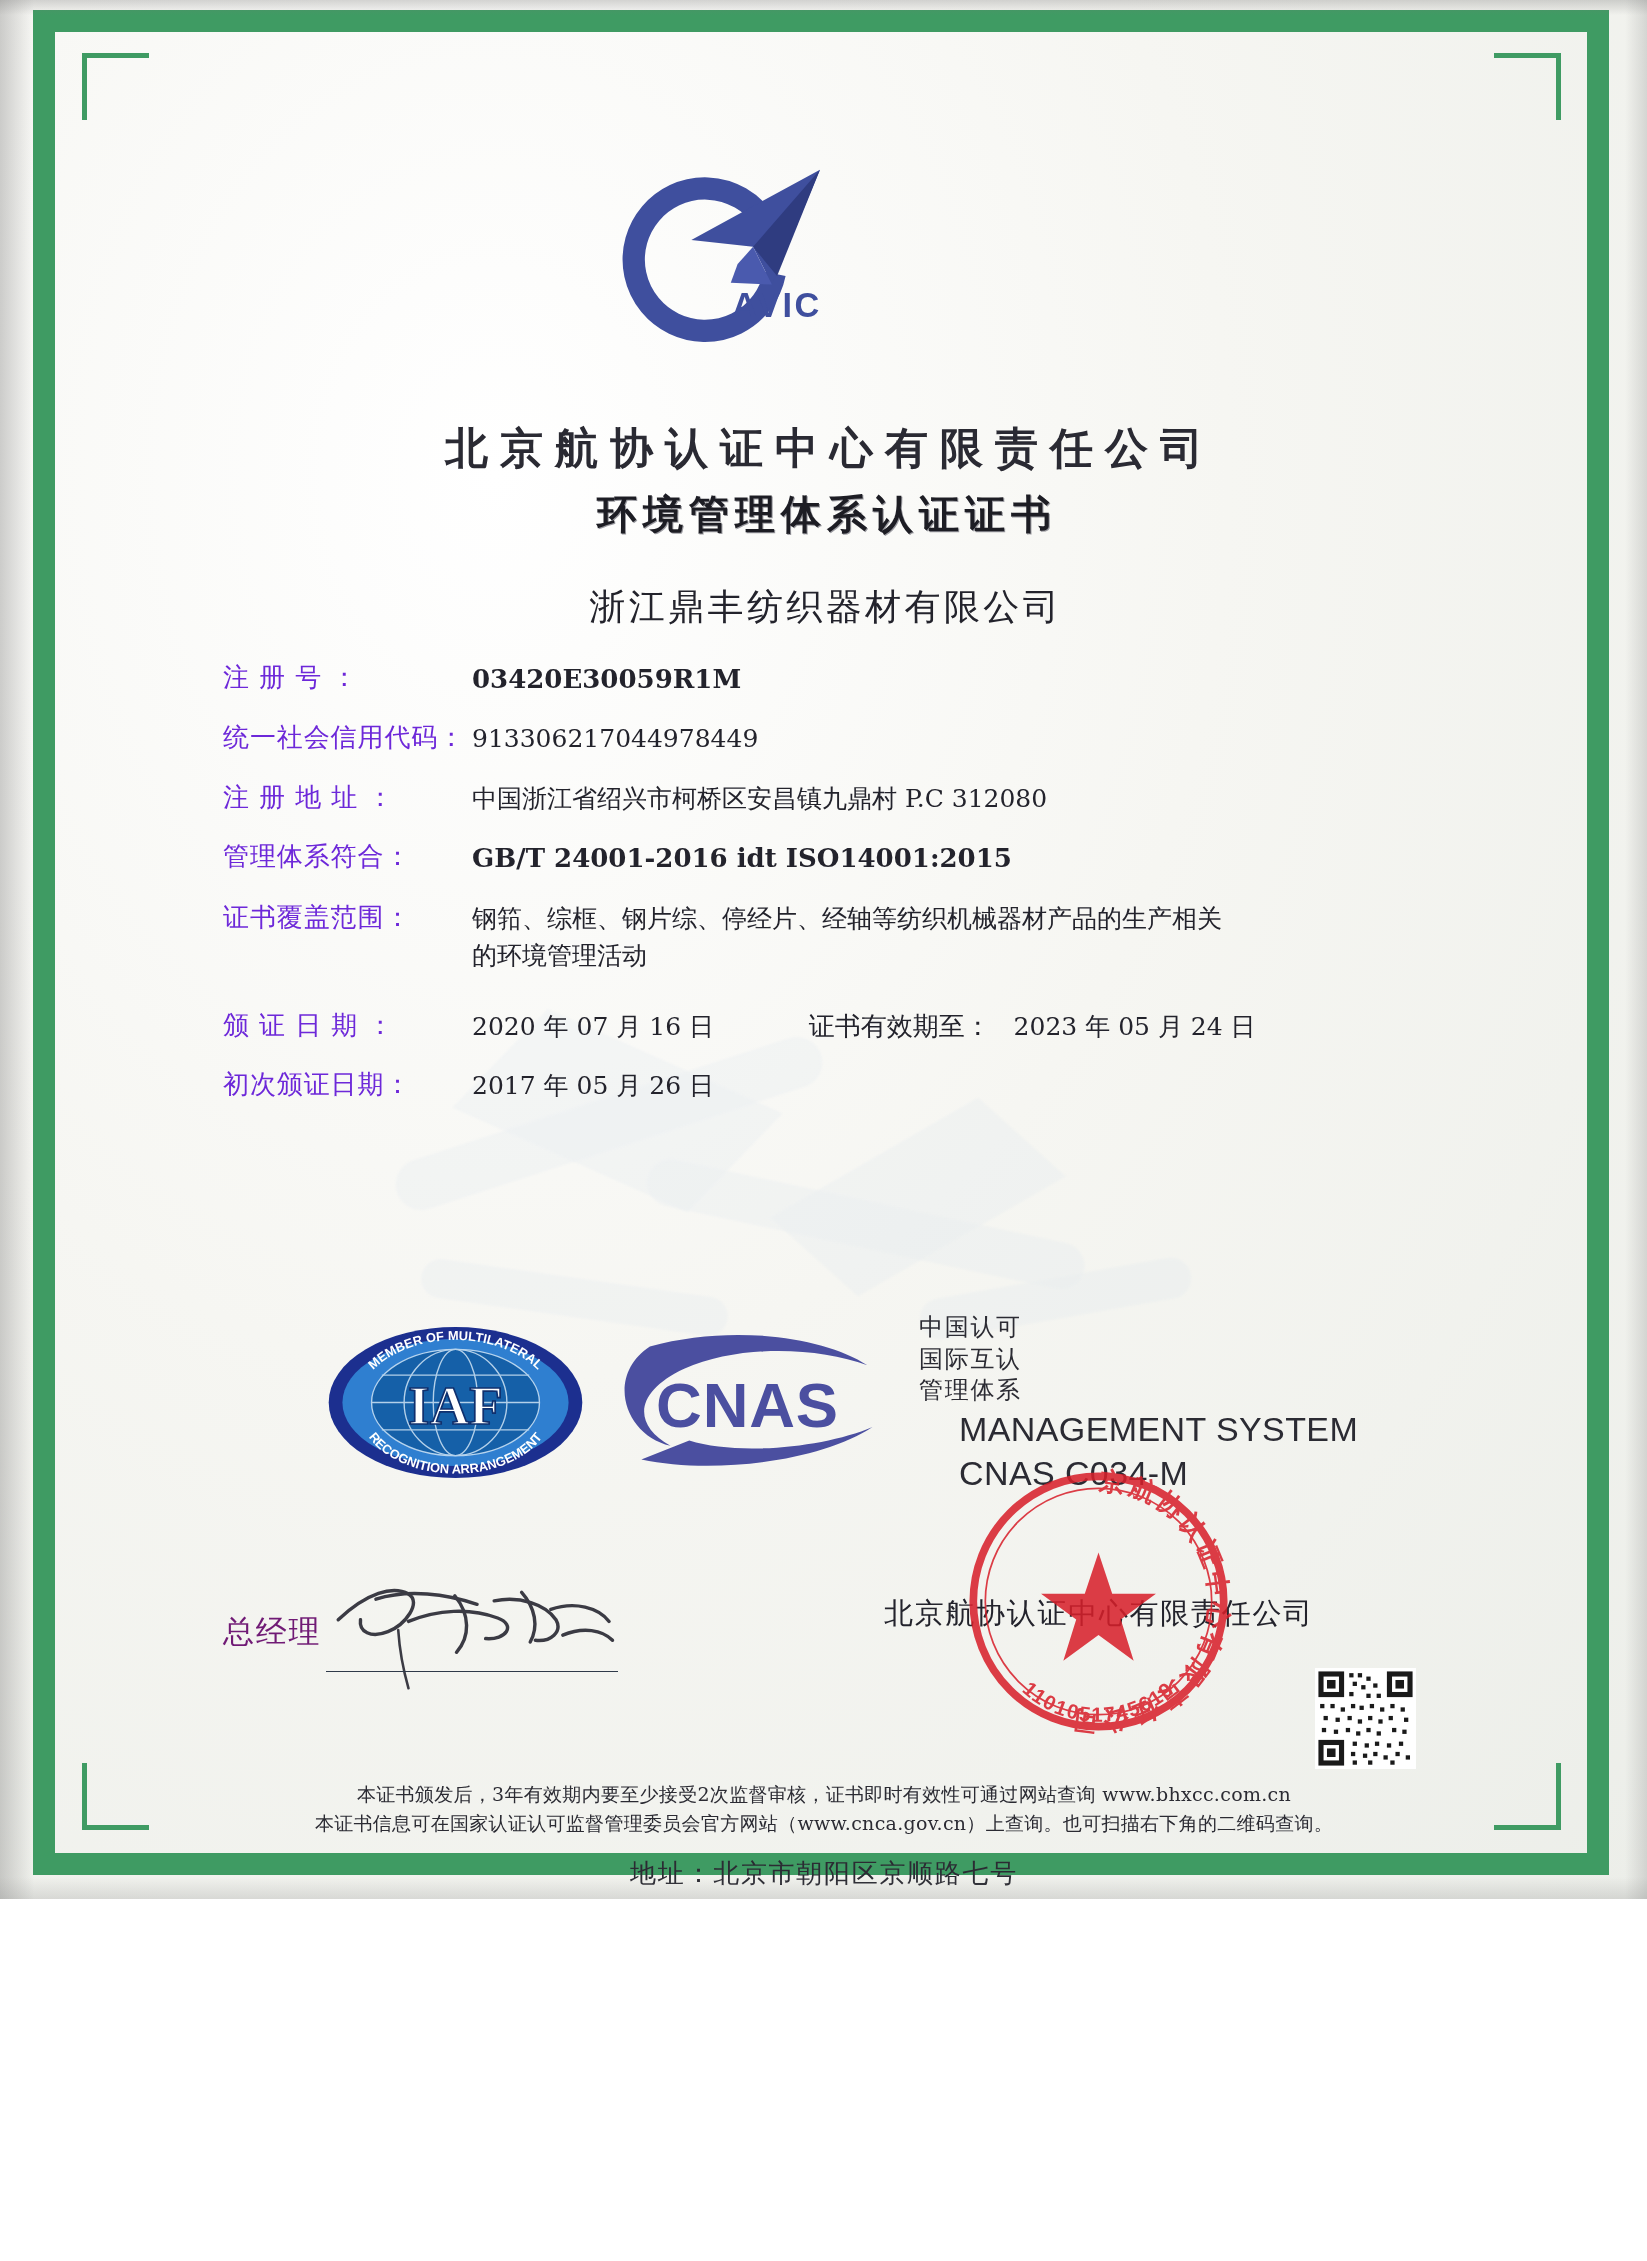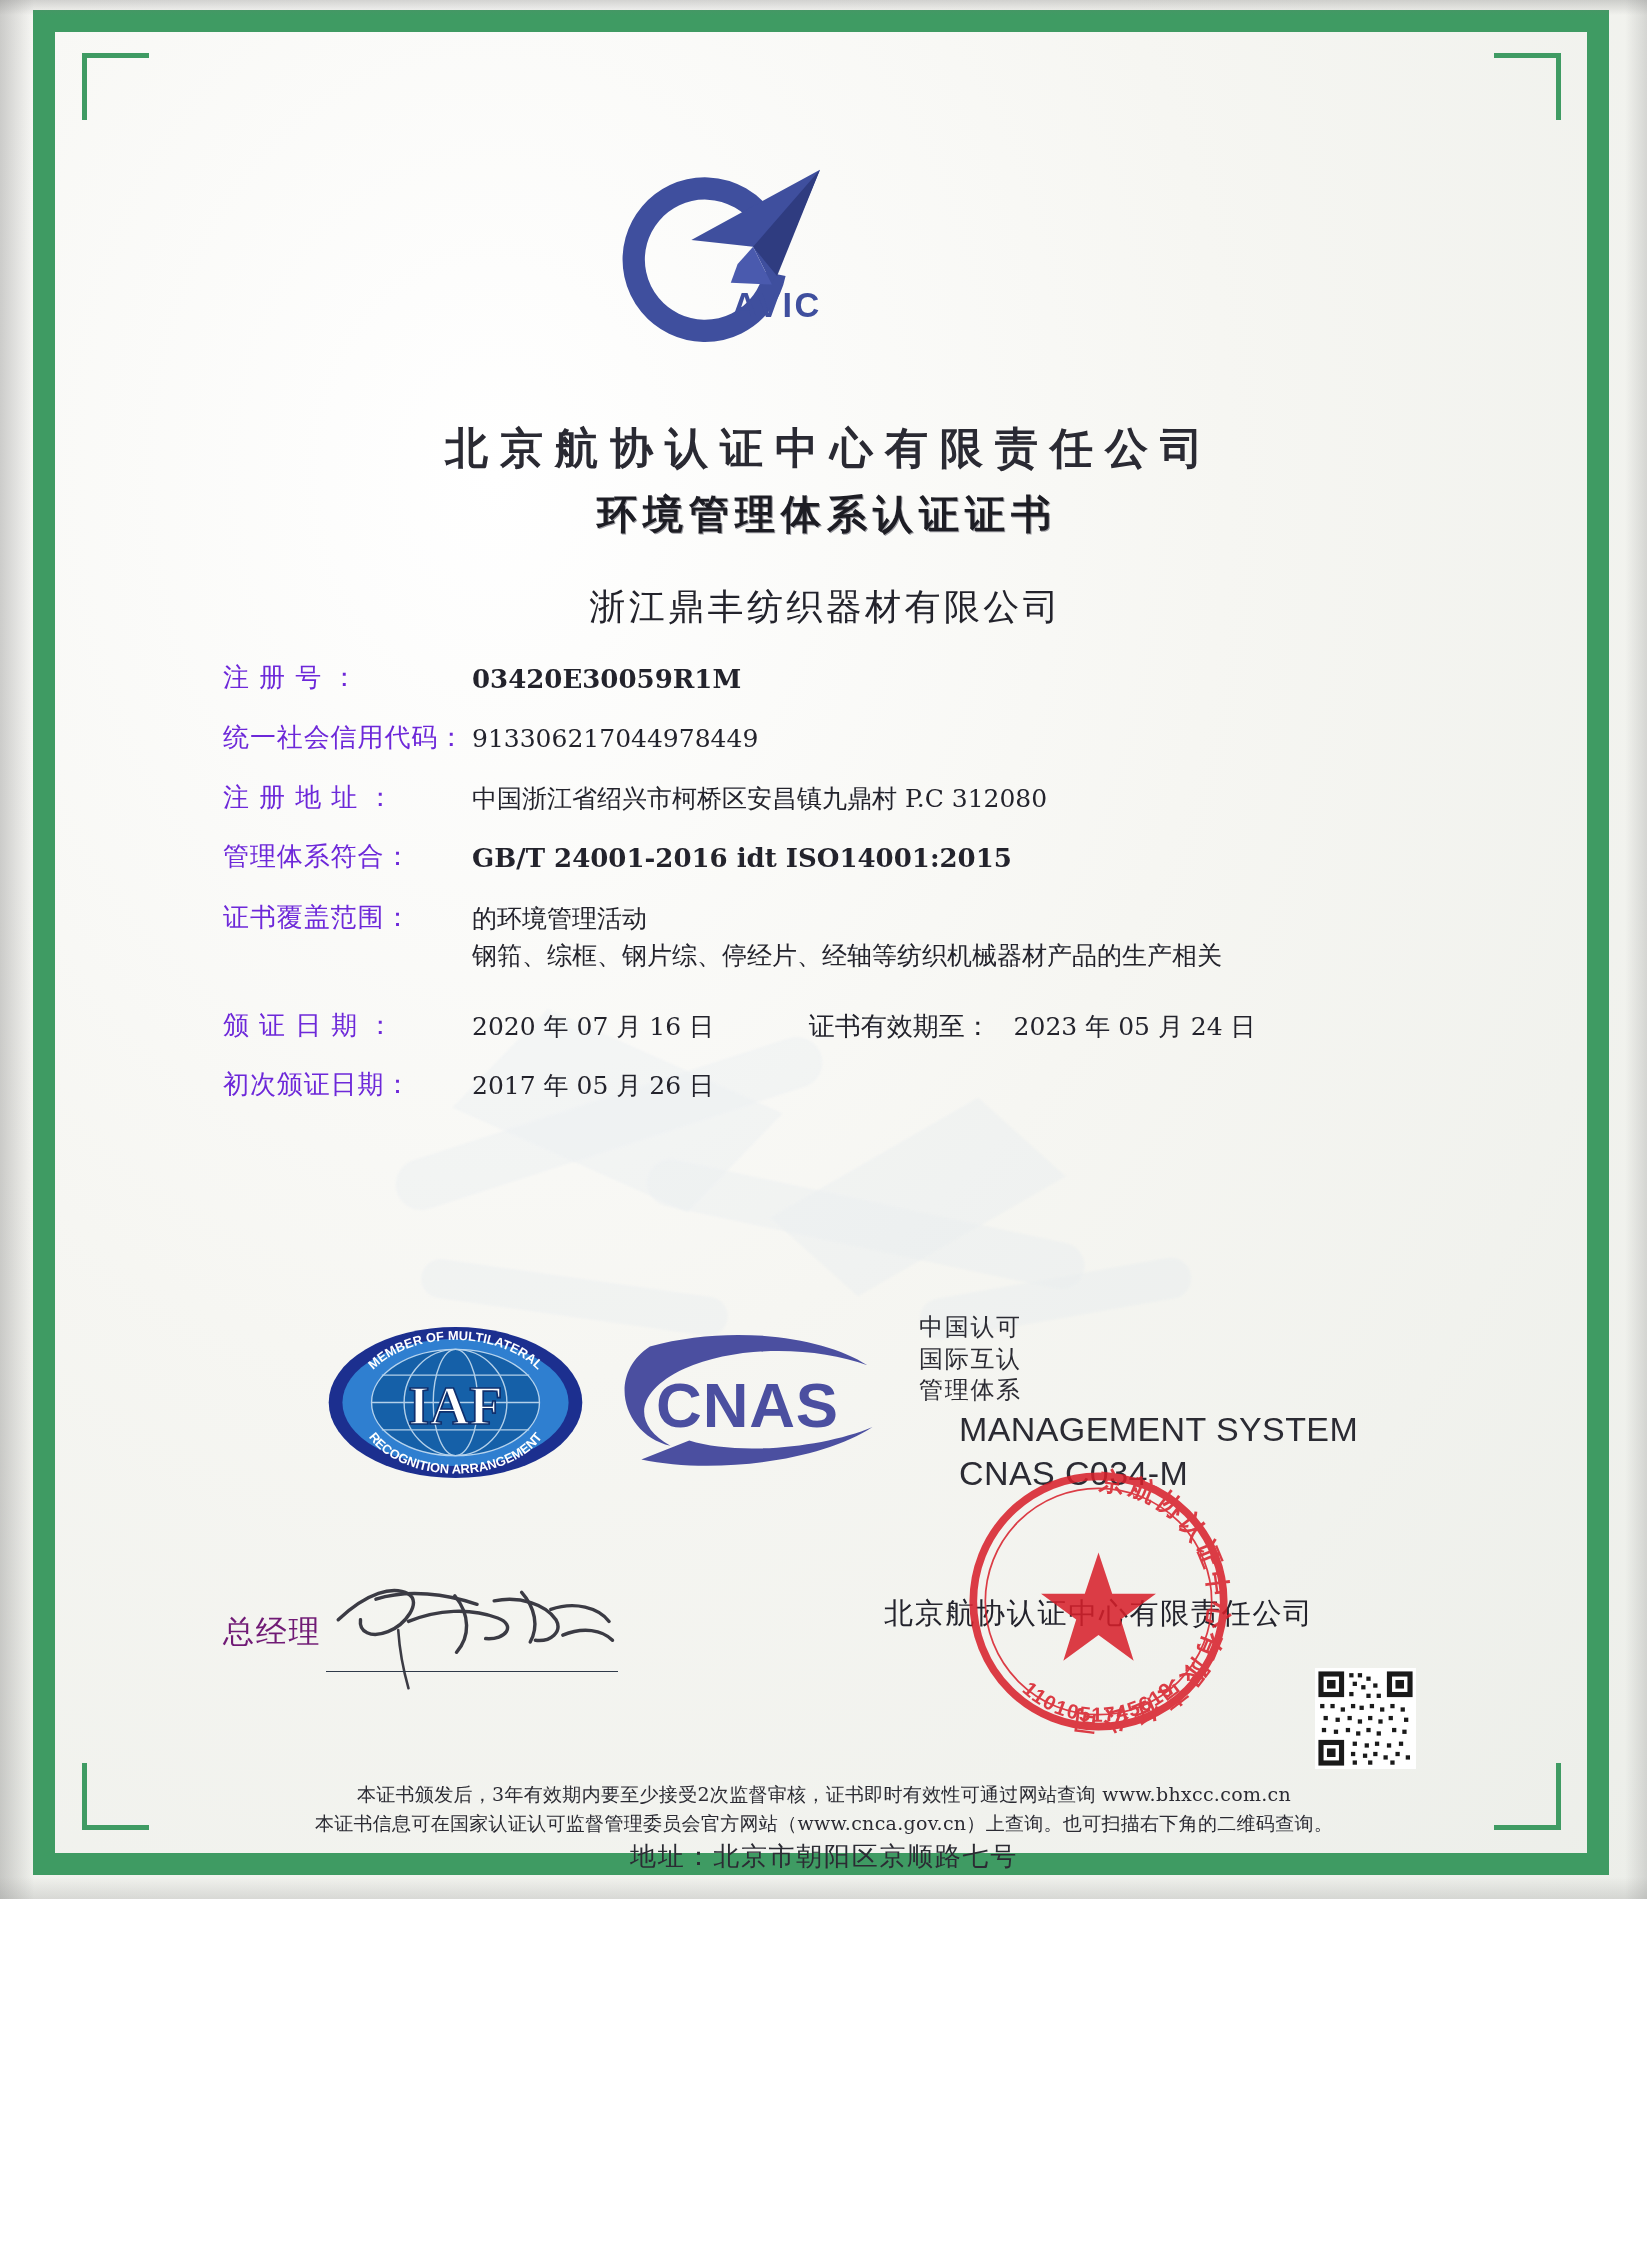--- a/index.html
+++ b/index.html
@@ -291,20 +291,21 @@
     text-align: center;
     font-family: "DejaVu Serif", "Liberation Serif", serif;
     color: #2b2b33;
   }
   .footnotes .fn {
     font-size: 19px;
     line-height: 1.55;
     letter-spacing: 0.3px;
   }
   .footnotes .addr {
+    margin-top: 17px;
     font-size: 26px;
     letter-spacing: 1.7px;
   }
 
   
   .edge-shadow-left {
     position: absolute;
     left: 0; top: 0; bottom: 0; width: 34px;
     background: linear-gradient(to right, rgba(120,120,120,.35), rgba(255,255,255,0));
     pointer-events: none;
@@ -386,22 +387,22 @@
       </div>
 
       <div class="field-row">
         <div class="field-label">管理体系符合：</div>
         <div class="field-value bold">GB/T 24001-2016 idt ISO14001:2015</div>
       </div>
 
       <div class="field-row" style="margin-bottom:33px;">
         <div class="field-label">证书覆盖范围：</div>
         <div>
+          <div class="field-value">钢筘、综框、钢片综、停经片、经轴等纺织机械器材产品的生产相关</div>
           <div class="field-value second-line">的环境管理活动</div>
-          <div class="field-value">钢筘、综框、钢片综、停经片、经轴等纺织机械器材产品的生产相关</div>
         </div>
       </div>
 
       <div class="field-row date-row">
         <div class="field-label">颁 证 日 期 ：</div>
         <div>
           <span class="field-value">2020 年 07 月 16 日</span>
           <span class="mid-label">证书有效期至：</span>
           <span class="field-value">2023 年 05 月 24 日</span>
         </div>

